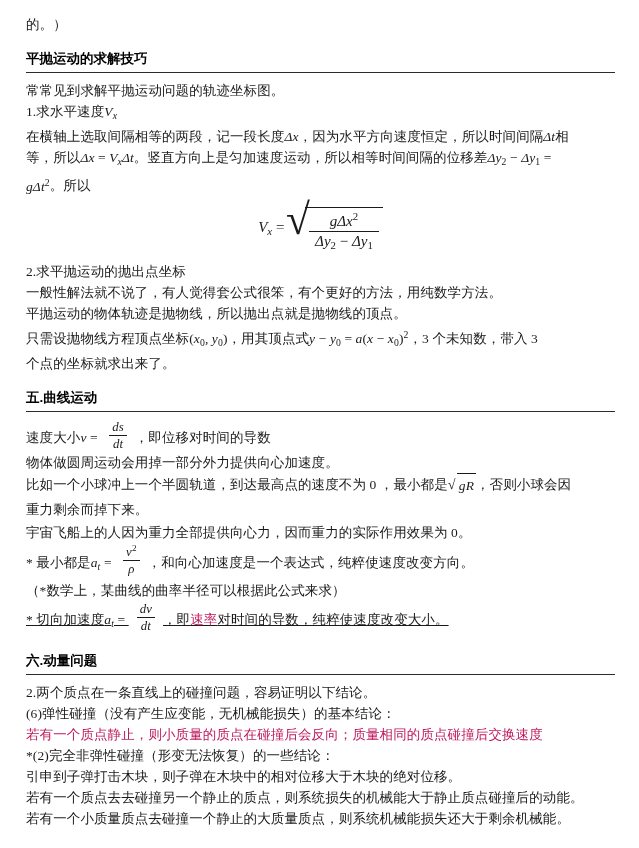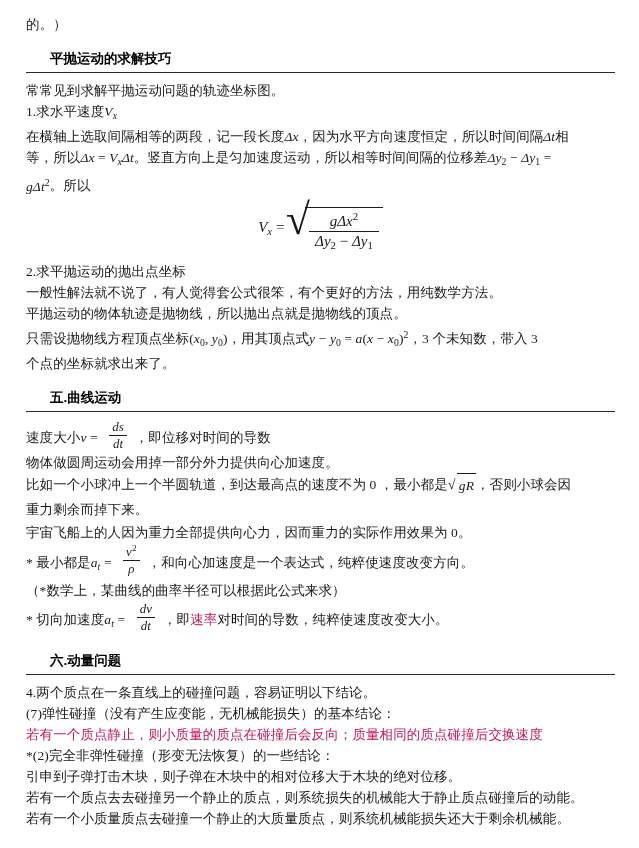--- a/index.html
+++ b/index.html
@@ -28,21 +28,21 @@
     letter-spacing: 0.1px;
   }
   .heading {
     font-family: "Liberation Sans", "DejaVu Sans", sans-serif;
     font-weight: bold;
     font-size: 13.5px;
     line-height: 21px;
     margin: 0;
     color: #000;
   }
-  .sp-before { margin-top: 13px; margin-left: 24px; }
+  .sp-before { margin-top: 13px; }
   .sp-small { }
   .rule {
     border: 0;
     border-top: 1px solid #2b2b2b;
     margin: 3px 0 7px 0;
     width: 100%;
   }
   .blue { color: #be185d; }
   .formula-block {
     text-align: center;
@@ -166,26 +166,26 @@
 
   <p class="line sp-small" style="line-height:24px;"><span>比如一个小球冲上一个半圆轨道，到达最高点的速度不为 0 ，最小都是</span><span class="inlinemath"><span class="sqrt"><span class="rad"><span class="mi">gR</span></span></span></span><span>，否则小球会因</span></p>
 
   <p class="line" style="line-height:24px;"><span>重力剩余而掉下来。</span></p>
   <p class="line"><span>宇宙飞船上的人因为重力全部提供向心力，因而重力的实际作用效果为 0。</span></p>
 
   <p class="line" style="line-height:26px;"><span>* 最小都是</span><span class="inlinemath"><span class="mi">a</span><span class="sub">t</span> = <span class="frac"><span class="num"><span class="mi">v</span><span class="sup">2</span></span><span class="den"><span class="mi">ρ</span></span></span></span><span>，和向心加速度是一个表达式，纯粹使速度改变方向。</span></p>
 
   <p class="line"><span>（*数学上，某曲线的曲率半径可以根据此公式来求）</span></p>
 
-  <p class="line" style="line-height:26px;"><span>* 切向加速度</span><span class="inlinemath"><span class="mi">a</span><span class="sub">t</span> = <span class="frac"><span class="num"><span class="mi">dv</span></span><span class="den"><span class="mi">dt</span></span></span></span><span>，即</span><span class="blue">速率</span><span>对时间的导数，纯粹使速度改变大小。</span></p>
+  <p class="line" style="line-height:26px;text-decoration:underline;"><span>* 切向加速度</span><span class="inlinemath"><span class="mi">a</span><span class="sub">t</span> = <span class="frac"><span class="num"><span class="mi">dv</span></span><span class="den"><span class="mi">dt</span></span></span></span><span>，即</span><span class="blue">速率</span><span>对时间的导数，纯粹使速度改变大小。</span></p>
 
   <h3 class="heading sp-before"><span>六.动量问题</span></h3>
   <hr class="rule">
 
-  <p class="line"><span>4.两个质点在一条直线上的碰撞问题，容易证明以下结论。</span></p>
-  <p class="line"><span>(7)弹性碰撞（没有产生应变能，无机械能损失）的基本结论：</span></p>
+  <p class="line"><span>2.两个质点在一条直线上的碰撞问题，容易证明以下结论。</span></p>
+  <p class="line"><span>(6)弹性碰撞（没有产生应变能，无机械能损失）的基本结论：</span></p>
   <p class="line blue"><span>若有一个质点静止，则小质量的质点在碰撞后会反向；质量相同的质点碰撞后交换速度</span></p>
   <p class="line"><span>*(2)完全非弹性碰撞（形变无法恢复）的一些结论：</span></p>
   <p class="line"><span>引申到子弹打击木块，则子弹在木块中的相对位移大于木块的绝对位移。</span></p>
   <p class="line"><span>若有一个质点去去碰撞另一个静止的质点，则系统损失的机械能大于静止质点碰撞后的动能。</span></p>
   <p class="line"><span>若有一个小质量质点去碰撞一个静止的大质量质点，则系统机械能损失还大于剩余机械能。</span></p>
 
 </div>
 
 </body></html>

